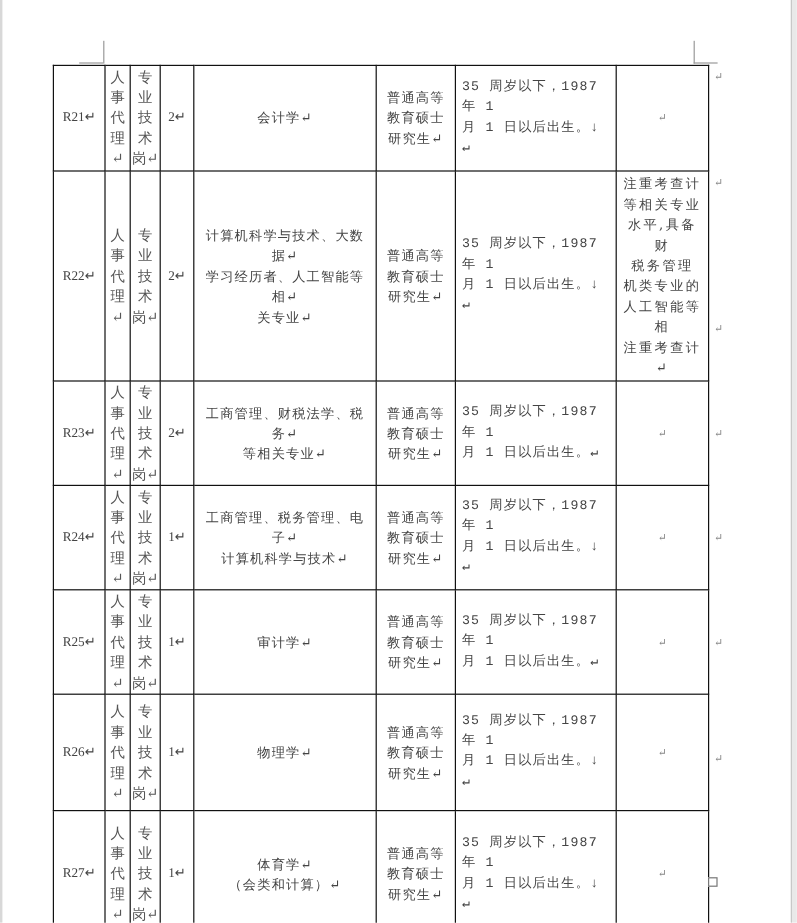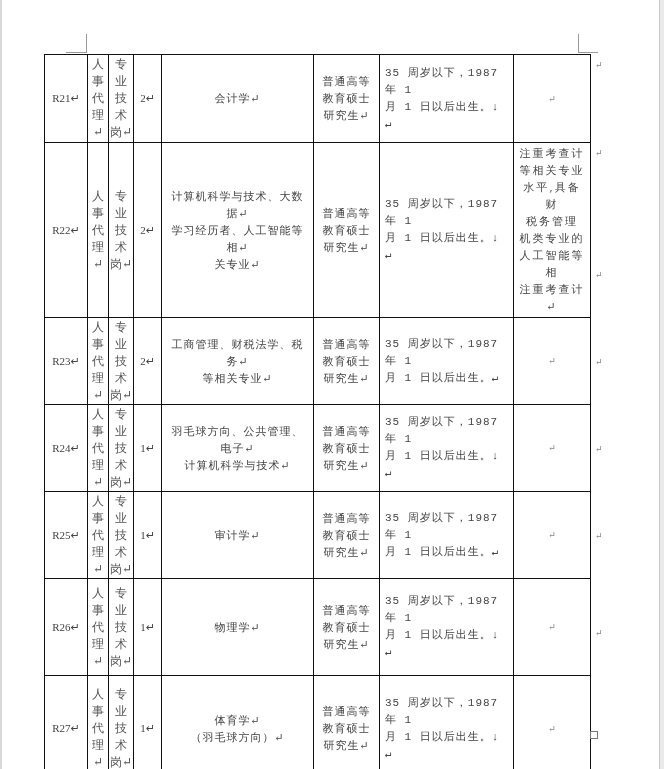--- a/index.html
+++ b/index.html
@@ -181,21 +181,21 @@
           <div class="vert">
             <span>专</span>
             <span>业</span>
             <span>技</span>
             <span>术</span>
             <span>岗↵</span>
           </div>
         </td>
         <td class="num">1↵</td>
         <td class="major">
-          <div>羽毛球方向、公共管理、电子↵</div>
+          <div>工商管理、税务管理、电子↵</div>
           <div>计算机科学与技术↵</div>
         </td>
         <td class="edu">
           <div>普通高等</div>
           <div>教育硕士</div>
           <div>研究生↵</div>
         </td>
         <td class="age">
           <div>35 周岁以下，1987 年 1</div>
           <div>月 1 日以后出生。↓</div>
@@ -287,21 +287,21 @@
             <span>专</span>
             <span>业</span>
             <span>技</span>
             <span>术</span>
             <span>岗↵</span>
           </div>
         </td>
         <td class="num">1↵</td>
         <td class="major">
           <div>体育学↵</div>
-          <div>（羽毛球方向）↵</div>
+          <div>（会类和计算）↵</div>
         </td>
         <td class="edu">
           <div>普通高等</div>
           <div>教育硕士</div>
           <div>研究生↵</div>
         </td>
         <td class="age">
           <div>35 周岁以下，1987 年 1</div>
           <div>月 1 日以后出生。↓</div>
           <div>↵</div>

